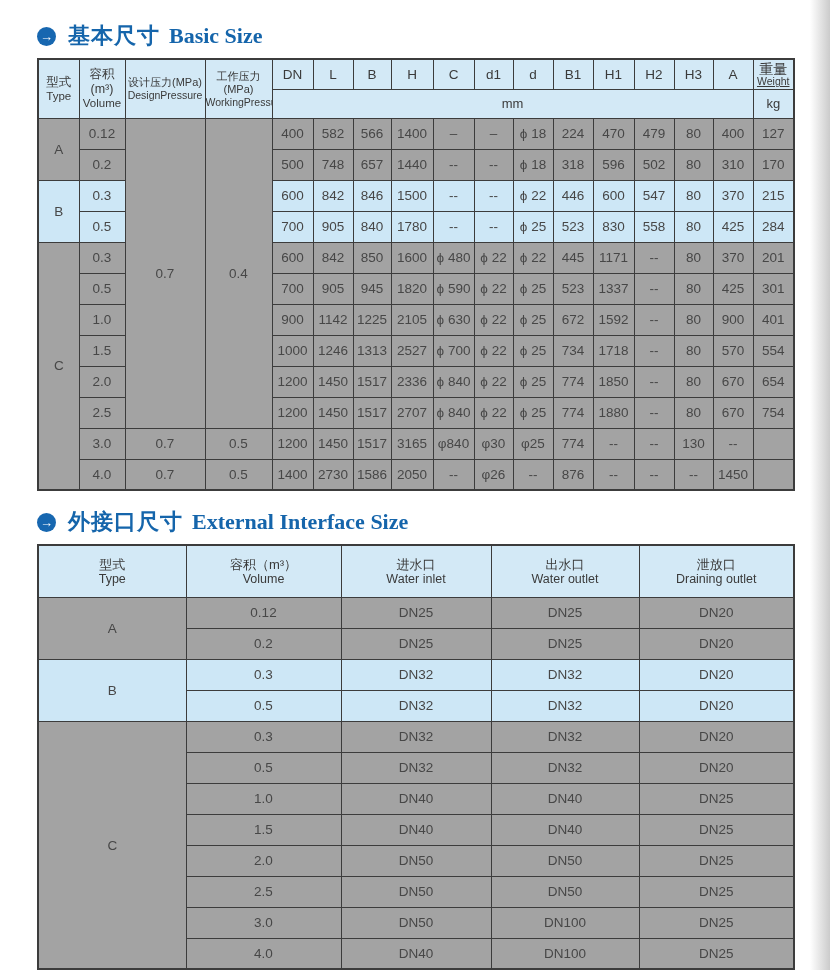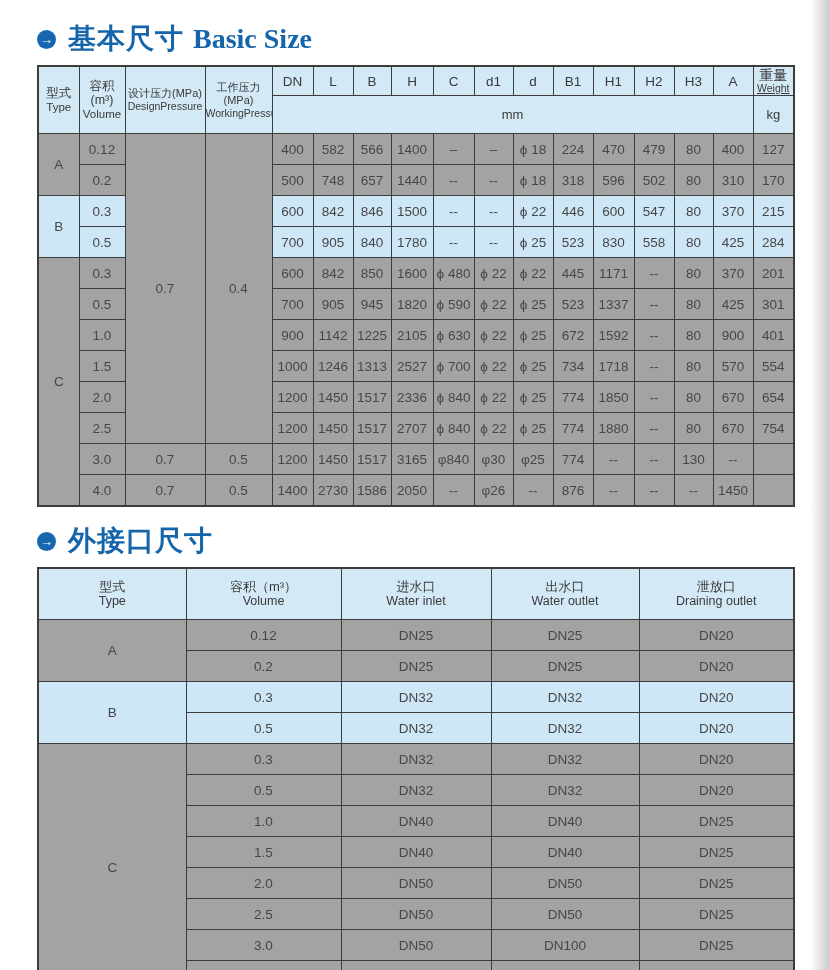--- a/index.html
+++ b/index.html
@@ -15,32 +15,32 @@
   .page { padding:20px 0 0 37px; }
 
   .sec-title { display:flex; align-items:center; margin:4px 0 10px 0; }
   .arrow-icon {
     width:19px; height:19px; border-radius:50%; background:#1767b0; color:#ffffff;
     display:inline-flex; align-items:center; justify-content:center;
     font-size:13px; font-weight:bold; margin-right:12px; flex:0 0 auto;
   }
   .title-zh,.title-en {
     font-family:"Liberation Serif","DejaVu Serif",serif; font-weight:bold;
-    font-size:28px; color:#1565ab; line-height:1.1;
+    font-size:22px; color:#1565ab; line-height:1.1;
   }
   .title-zh { margin-right:9px; letter-spacing:1px; }
 
   table.t { border-collapse:collapse; table-layout:fixed; border:2px solid #3c3c3c; background:#a3a3a3; }
   .t td, .t th { border:1px solid #3c3c3c; text-align:center; vertical-align:middle; padding:0; overflow:hidden; font-weight:normal; }
 
   .t1 { width:756px; }
   .t1 td { font-size:13.5px; height:31px; color:#474747; }
   .hd { background:#d3e9f6; color:#3a3a3a; }
   .hdr1 th { height:30px; font-size:13.5px; }
-  .hdr2 th { height:38px; font-size:13px; }
+  .hdr2 th { height:29px; font-size:13px; }
   .hl1, .hl2 { display:block; line-height:1.18; }
   .hl1 { font-size:12.5px; }
   .hl2 { font-size:11.5px; }
   .sm .hl1, .hl1.sm { font-size:11px; }
   .sm .hl2, .hl2.sm { font-size:10.5px; }
   .wt .hl1 { font-size:14px; line-height:1.05; }
   .wt .hl2 { font-size:10.5px; line-height:1.05;text-decoration:underline; }
   .bluerow td { background:#cde7f6; }
 
   .gap2 { margin-top:19px; }
@@ -321,20 +321,21 @@
       <td>--</td>
       <td>1450</td>
       <td></td>
     </tr>
   </tbody>
     </table>
 
   <div class="sec-title gap2">
     <span class="arrow-icon">→</span>
     <span class="title-zh">外接口尺寸</span>
+    <span class="title-en">External Interface Size</span>
   </div>
 
   <table class="t t2">
     <colgroup>
       <col style="width:148px">
         <col style="width:155px">
         <col style="width:150px">
         <col style="width:148px">
         <col style="width:155px">
     </colgroup>

